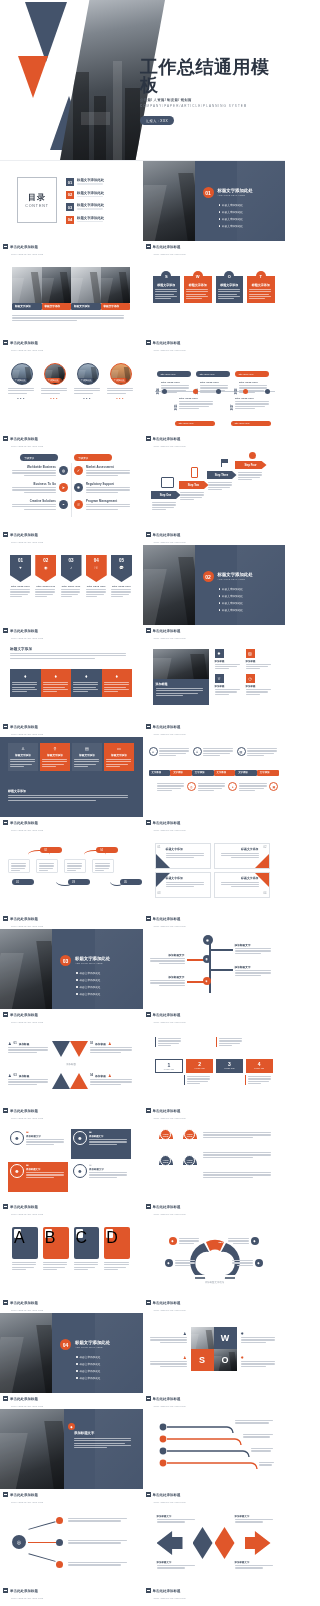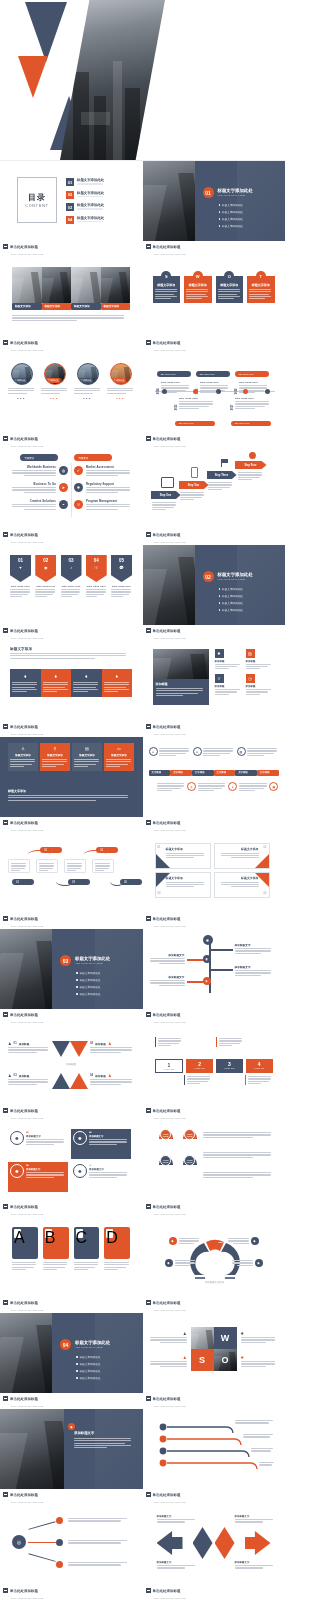--- a/index.html
+++ b/index.html
@@ -86,20 +86,26 @@
     <div class="triA"></div>
     <div class="triB"></div>
     <div class="triC"></div>
     <div class="cov-photo">
       <div class="b" style="left:12%;top:45%;width:16%;height:55%"></div>
       <div class="b" style="left:32%;top:60%;width:12%;height:40%"></div>
       <div class="l" style="left:50%;top:38%;width:9%;height:62%"></div>
       <div class="b" style="left:62%;top:55%;width:14%;height:45%"></div>
       <div class="l" style="left:20%;top:70%;width:28%;height:8%"></div>
     </div>
+    <div class="cov-txt">
+      <div class="cov-title">工作总结通用模板</div>
+      <div class="cov-sub1">公司篇/ 人资篇/ 制度篇/ 规划篇</div>
+      <div class="cov-sub2">COMPANY/PAPER/ARTICLE/PLANNING SYSTEM</div>
+      <div class="cov-badge">汇报人：XXX</div>
+    </div>
   </div>
   <div class="divv"></div>
 
   <div class="row">
     <div class="slide half">
       <div class="toc-box">
         <div class="toc-cn">目录</div>
         <div class="toc-en">CONTENT</div>
       </div>
       <div style="position:absolute;left:66px;top:17px;">

